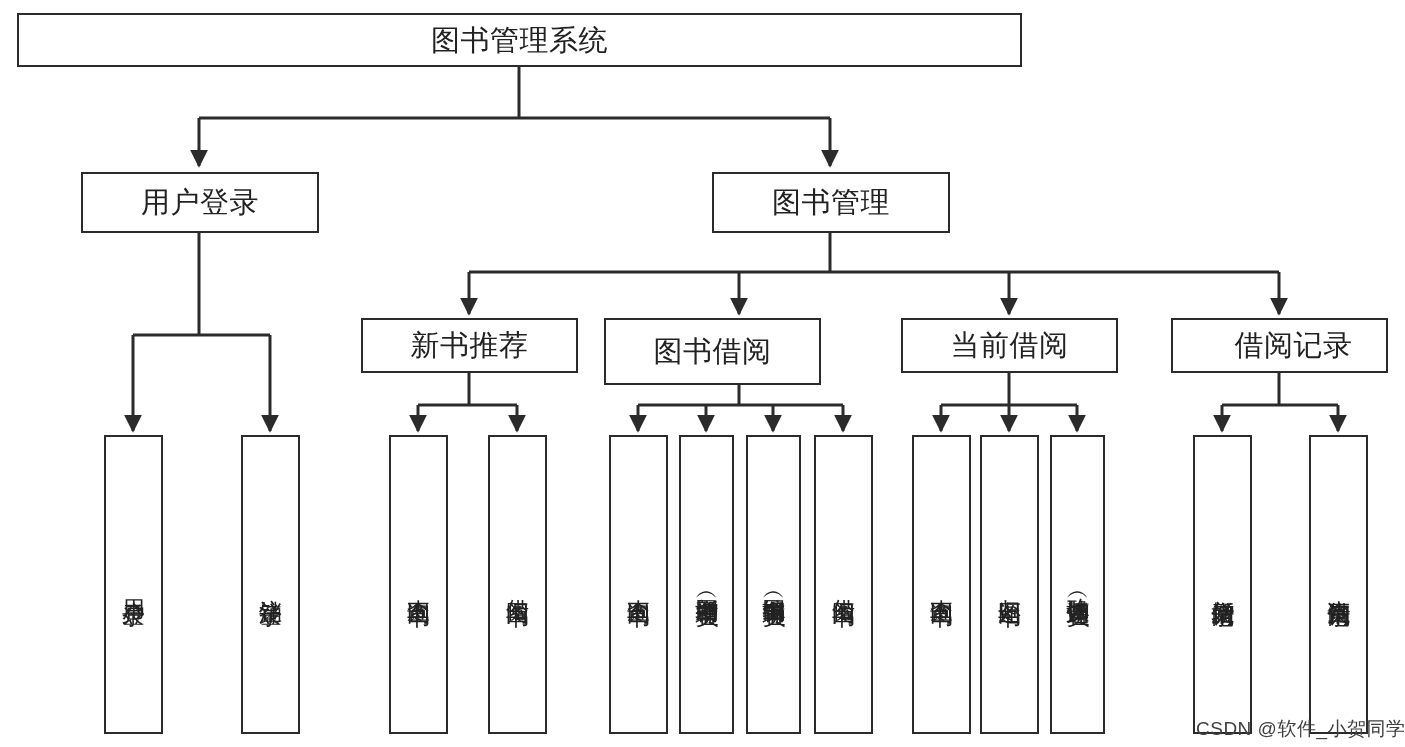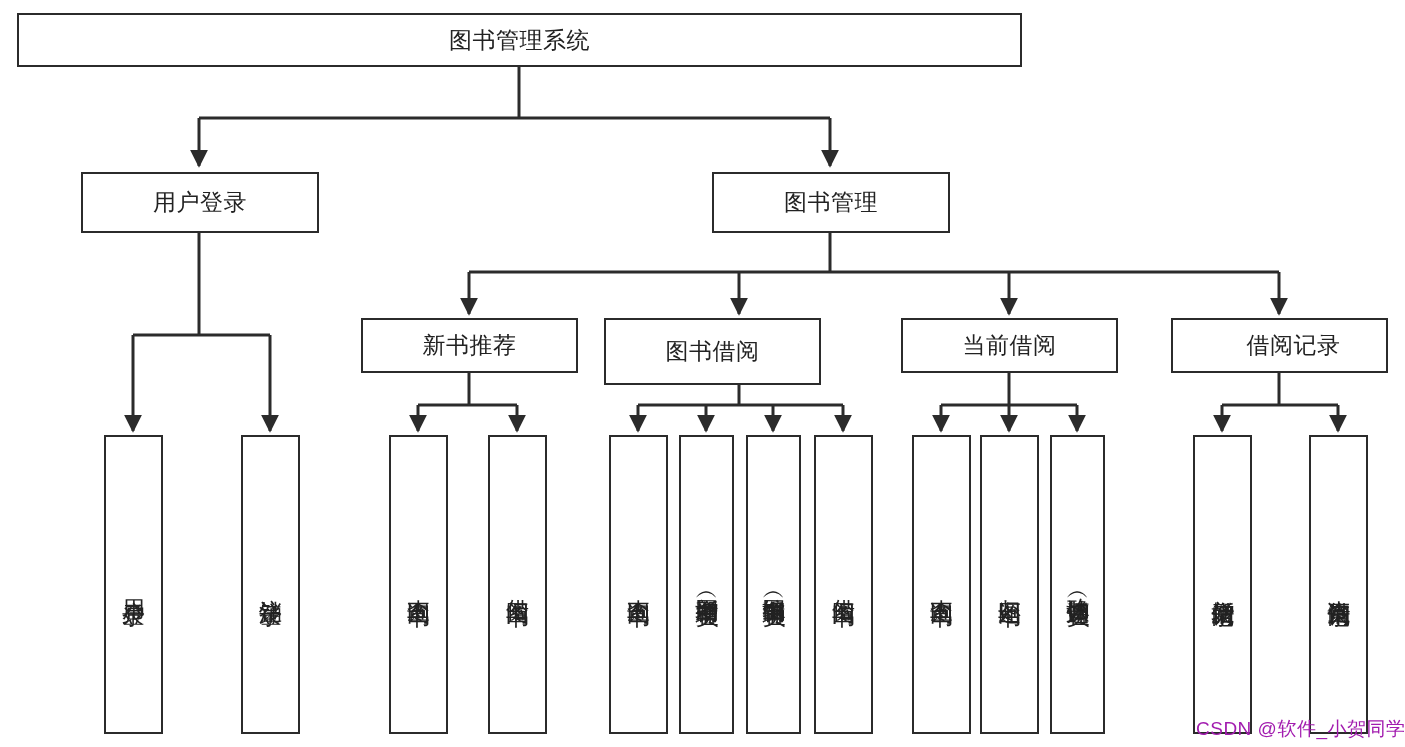--- a/index.html
+++ b/index.html
@@ -32,21 +32,21 @@
     box-sizing: border-box;
     background: #ffffff;
     border: 2px solid #2b2b2b;
     display: flex;
     align-items: center;
     justify-content: center;
     overflow: hidden;
   }
   .node .label {
     color: #222222;
-    font-size: 23px;
+    font-size: 29px;
     line-height: 1.05;
     letter-spacing: 0.5px;
     text-align: center;
     white-space: nowrap;
   }
   
   .node.horiz .label {
     writing-mode: horizontal-tb;
   }
   
@@ -61,21 +61,21 @@
     line-height: 1.18;
     letter-spacing: 2px;
     max-height: 100%;
   }
   .node.vert.tall .label {
     letter-spacing: 1px;
     line-height: 1.12;
   }
   .watermark {
     position: absolute;
-    color: #a21caf;
+    color: #404040;
     font-size: 19px;
     white-space: nowrap;
     letter-spacing: 0.5px;
   }
 </style>
 </head>
 <body>
 
 <div id="canvas">
 

